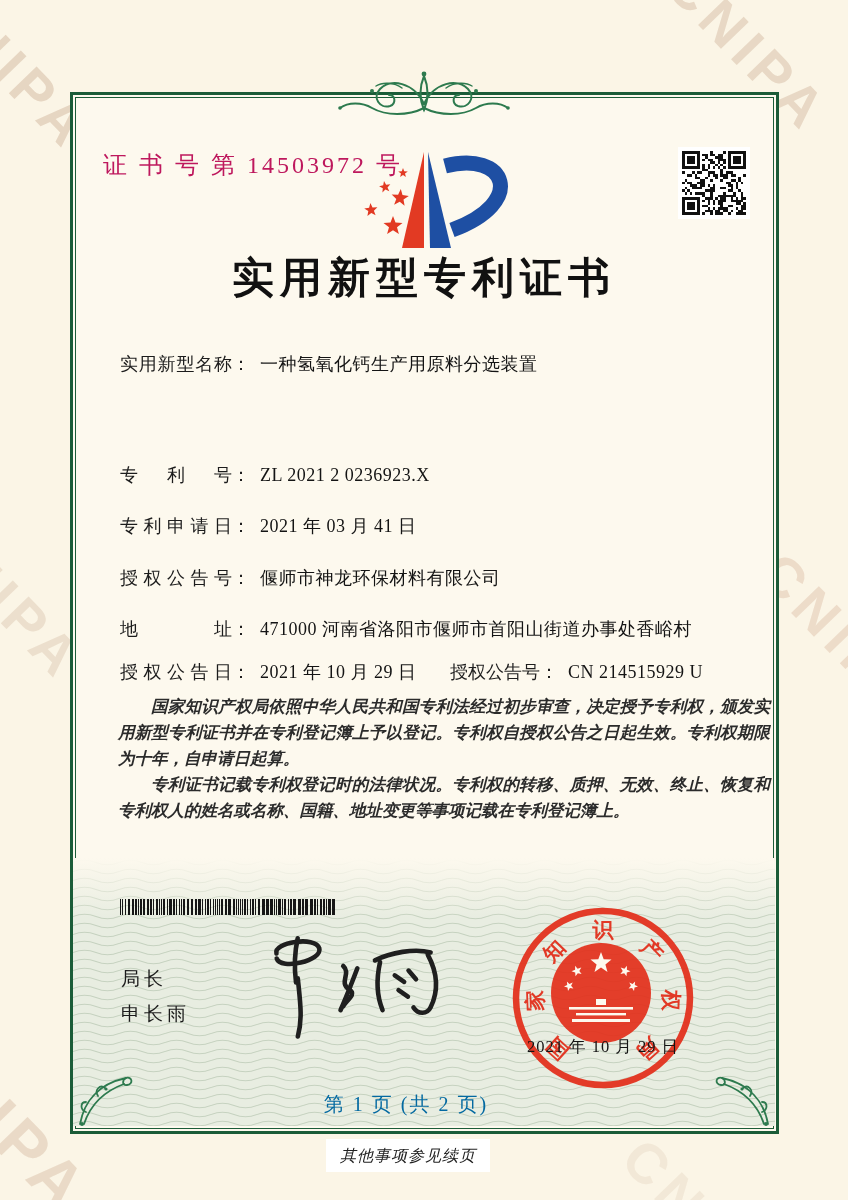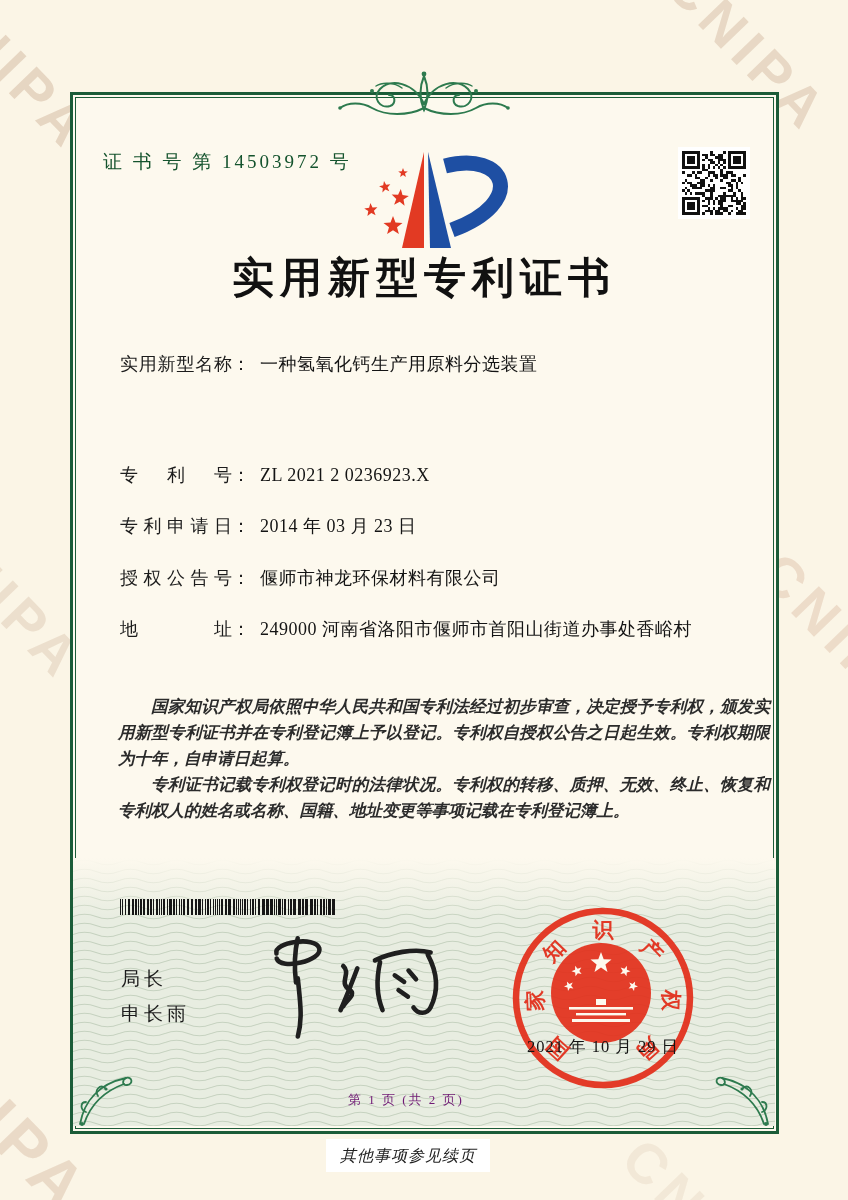--- a/index.html
+++ b/index.html
@@ -17,22 +17,22 @@
     position:absolute;left:70px;top:92px;width:703px;height:1036px;
     border:3px solid #1b5c38;z-index:1;background:#fdf9ee;
   }
   .border-inner{
     position:absolute;left:2px;top:2px;right:2px;bottom:2px;
     border:1px solid #1b5c38;
   }
   .ornament-top{position:absolute;left:324px;top:64px;z-index:2;}
   .corner-flourish{position:absolute;z-index:3;}
   .cert-no{
-    position:absolute;left:103px;top:149px;font-size:19px;letter-spacing:3px;
-    z-index:3;color:#14532d;
+    position:absolute;left:103px;top:149px;font-size:24px;letter-spacing:3px;
+    z-index:3;color:#be185d;
   }
   .qr-patch{position:absolute;left:678px;top:147px;width:72px;height:72px;background:#fff;z-index:3;}
   .qr-patch svg{position:absolute;left:4px;top:4px;}
   .logo{position:absolute;left:338px;top:140px;z-index:3;}
   .doc-title{
     position:absolute;left:0;top:250px;width:848px;text-align:center;
     font-size:42px;font-weight:bold;letter-spacing:6px;color:#111;z-index:3;
   }
   .field-row{position:absolute;left:120px;width:650px;font-size:18px;line-height:24px;z-index:3;white-space:nowrap;}
   .f-label{display:inline-block;width:112px;text-align:justify;text-align-last:justify;color:#1c1c1c;}
@@ -56,21 +56,21 @@
     font-family:Liberation Serif, serif;font-size:19px;color:#1a1a1a;letter-spacing:4px;
   }
   .signature{position:absolute;left:238px;top:922px;z-index:3;transform:rotate(-3deg);}
   .seal{position:absolute;left:506px;top:901px;z-index:4;}
   .seal-date{
     position:absolute;left:512px;top:1036px;width:182px;text-align:center;z-index:5;
     font-size:16.5px;color:#141414;letter-spacing:1px;
   }
   .page-info{
     position:absolute;left:46px;top:1091px;width:720px;text-align:center;
-    font-size:13px;color:#701a75;z-index:3;letter-spacing:2px;
+    font-size:20px;color:#0369a1;z-index:3;letter-spacing:2px;
   }
   .continuation{
     position:absolute;left:326px;top:1139px;width:164px;height:33px;background:#ffffff;
     z-index:3;text-align:center;line-height:33px;font-size:16px;font-style:italic;
     color:#222;letter-spacing:1px;
   }
 </style>
 </head>
 <body>
 
@@ -356,27 +356,33 @@
 
   <div class="doc-title">实用新型专利证书</div>
 
   <div class="field-row" style="top:352px;">
     <span class="f-label">实用新型名称</span><span class="f-colon">：</span><span class="f-value">一种氢氧化钙生产用原料分选装置</span>
   </div>
   <div class="field-row" style="top:463px;">
     <span class="f-label">专利号</span><span class="f-colon">：</span><span class="f-value">ZL 2021 2 0236923.X</span>
   </div>
   <div class="field-row" style="top:514px;">
-    <span class="f-label">专利申请日</span><span class="f-colon">：</span><span class="f-value">2014 年 03 月 23 日</span>
+    <span class="f-label">专利申请日</span><span class="f-colon">：</span><span class="f-value">2021 年 03 月 41 日</span>
   </div>
   <div class="field-row" style="top:566px;">
     <span class="f-label">授权公告号</span><span class="f-colon">：</span><span class="f-value">偃师市神龙环保材料有限公司</span>
   </div>
   <div class="field-row" style="top:617px;">
-    <span class="f-label">地址</span><span class="f-colon">：</span><span class="f-value">249000 河南省洛阳市偃师市首阳山街道办事处香峪村</span>
+    <span class="f-label">地址</span><span class="f-colon">：</span><span class="f-value">471000 河南省洛阳市偃师市首阳山街道办事处香峪村</span>
+  </div>
+  <div class="field-row" style="top:660px;">
+    <span class="f-label">授权公告日</span><span class="f-colon">：</span><span class="f-value">2021 年 10 月 29 日</span>
+    <span class="pair2">
+      <span>授权公告号</span><span class="f-colon">：</span><span class="f-value">CN 214515929 U</span>
+    </span>
   </div>
 
   <div class="paragraphs">
     <p>国家知识产权局依照中华人民共和国专利法经过初步审查，决定授予专利权，颁发实用新型专利证书并在专利登记簿上予以登记。专利权自授权公告之日起生效。专利权期限为十年，自申请日起算。</p>
     <p>专利证书记载专利权登记时的法律状况。专利权的转移、质押、无效、终止、恢复和专利权人的姓名或名称、国籍、地址变更等事项记载在专利登记簿上。</p>
   </div>
 
   <svg class="waves" width="702" height="268">
     <defs>
       <pattern id="wv" width="46" height="9" patternUnits="userSpaceOnUse">

